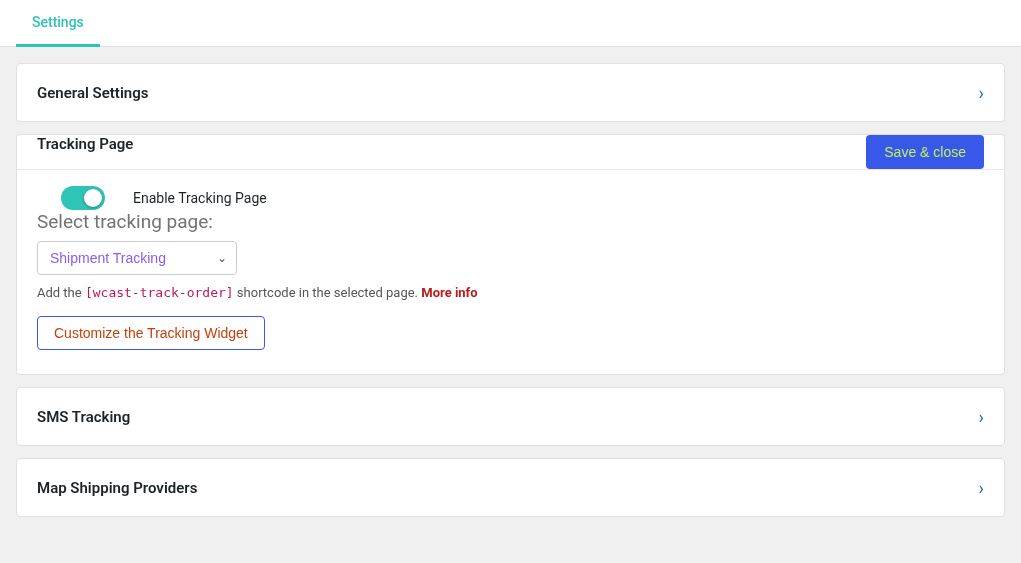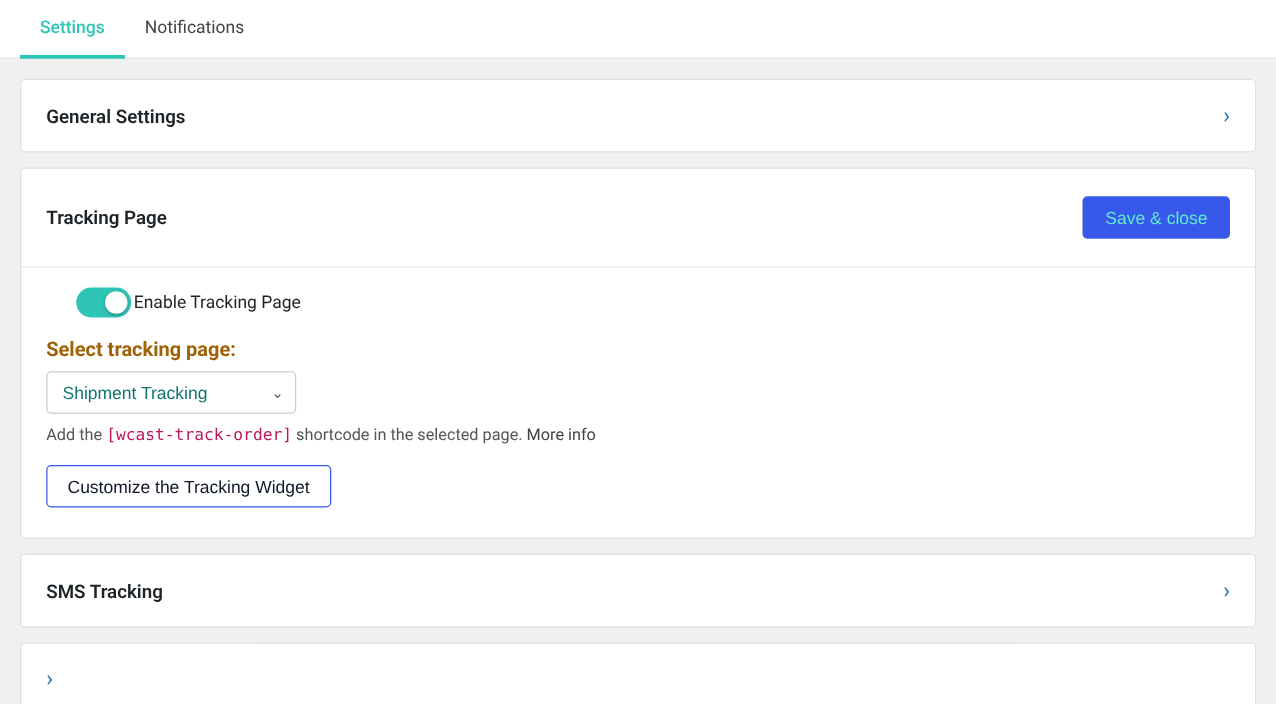--- a/index.html
+++ b/index.html
@@ -86,42 +86,41 @@
     }
 
     
     .section-body {
       padding: 16px 20px 24px;
       border-top: 1px solid #e8e8e8;
     }
 
     .section-header-with-btn {
       display: flex;
-      align-items: center;
+      align-items: flex-start;
       justify-content: space-between;
-      padding: 22px 20px;
+      padding: 0 20px;
     }
 
     .save-close-btn {
       background: #3858e9;
-      color: #5eead4;
+      color: #bef264;
       border: none;
       border-radius: 4px;
       padding: 9px 18px;
       font-size: 14px;
       font-weight: 500;
       cursor: pointer;
     }
 
     
     .toggle-row {
       display: flex;
       align-items: center;
-      gap: 2px;
-      margin-bottom: 16px;
+      gap: 28px;
       padding-left: 24px;
     }
 
     .toggle-switch {
       position: relative;
       width: 44px;
       height: 24px;
       cursor: pointer;
     }
 
@@ -144,41 +143,40 @@
       box-shadow: 0 1px 3px rgba(0,0,0,0.3);
     }
 
     .toggle-label {
       font-size: 14px;
       color: #1d2327;
     }
 
     
     .form-label {
-      font-size: 16px;
-      color: #a16207;
+      font-size: 19px;
+      color: #737373;
       margin-bottom: 8px;
       display: block;
-      font-weight: bold;
     }
 
     .select-wrapper {
       position: relative;
       display: inline-block;
       margin-bottom: 10px;
     }
 
     .tracking-select {
       appearance: none;
       background: #fff;
       border: 1px solid #ccc;
       border-radius: 4px;
       padding: 8px 36px 8px 12px;
       font-size: 14px;
-      color: #0f766e;
+      color: #8b5cf6;
       cursor: pointer;
       min-width: 200px;
     }
 
     .select-chevron {
       position: absolute;
       right: 10px;
       top: 50%;
       transform: translateY(-50%);
       pointer-events: none;
@@ -191,28 +189,29 @@
       color: #555;
       margin-bottom: 16px;
     }
 
     .shortcode-info code {
       color: #be185d;
       background: none;
     }
 
     .more-info-link {
-      color: #404040;
+      color: #b91c1c;
       text-decoration: none;
+      font-weight: bold;
     }
 
     
     .customize-btn {
       background: #fff;
-      color: #0f172a;
+      color: #c2410c;
       border: 1px solid #3858e9;
       border-radius: 4px;
       padding: 8px 16px;
       font-size: 14px;
       cursor: pointer;
     }
 
     
     .tracking-page-section {
       background: #fff;
@@ -220,21 +219,20 @@
       border-radius: 4px;
     }
   </style>
 </head>
 <body>
 
 <div class="page-wrapper">
 
   <div class="tabs-bar">
     <a class="tab-item active">Settings</a>
-    <a class="tab-item">Notifications</a>
   </div>
 
   <div class="content-area">
 
     <div class="section-card">
       <div class="section-header">
         <span class="section-header-title">General Settings</span>
         <span class="chevron-icon">›</span>
       </div>
     </div>
@@ -281,18 +279,19 @@
 
     <div class="section-card">
       <div class="section-header">
         <span class="section-header-title">SMS Tracking</span>
         <span class="chevron-icon">›</span>
       </div>
     </div>
 
     <div class="section-card">
       <div class="section-header">
+        <span class="section-header-title">Map Shipping Providers</span>
         <span class="chevron-icon">›</span>
       </div>
     </div>
 
   </div>
 </div>
 
 </body></html>

